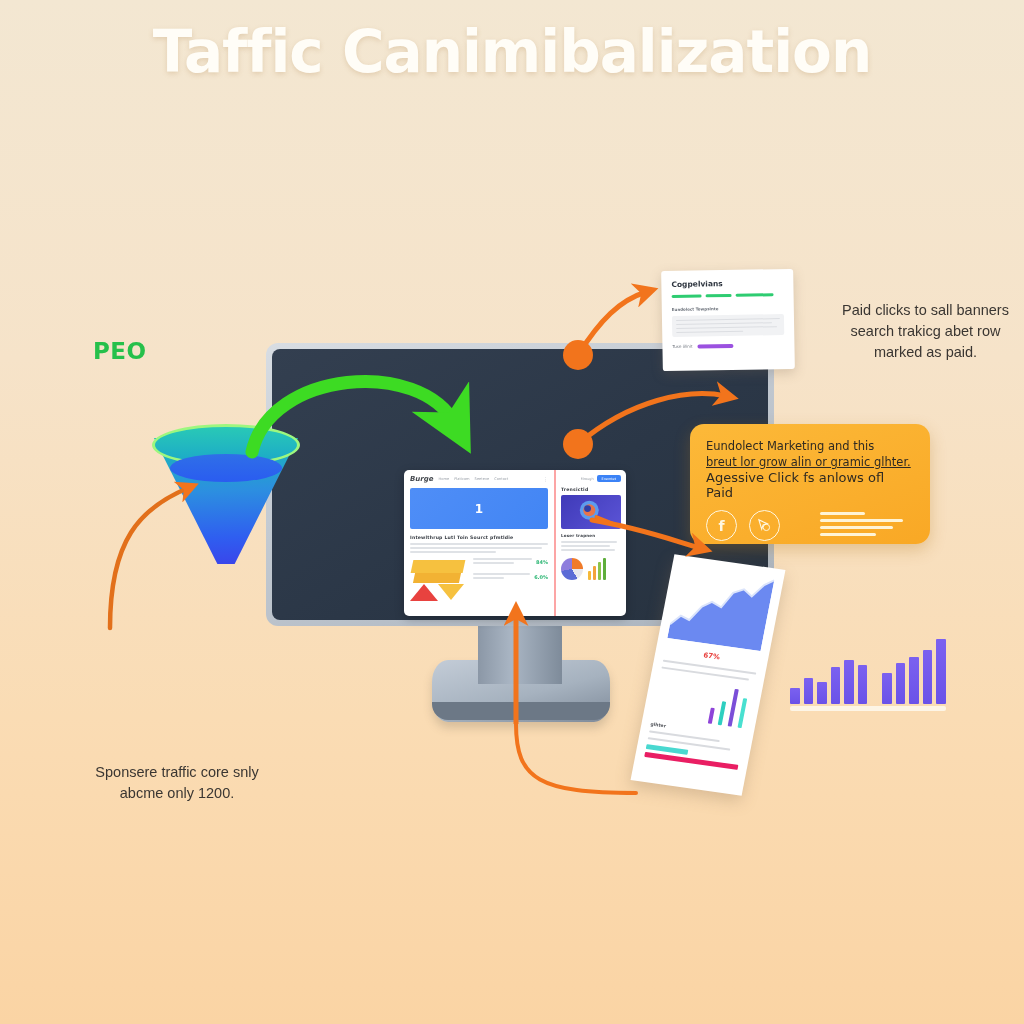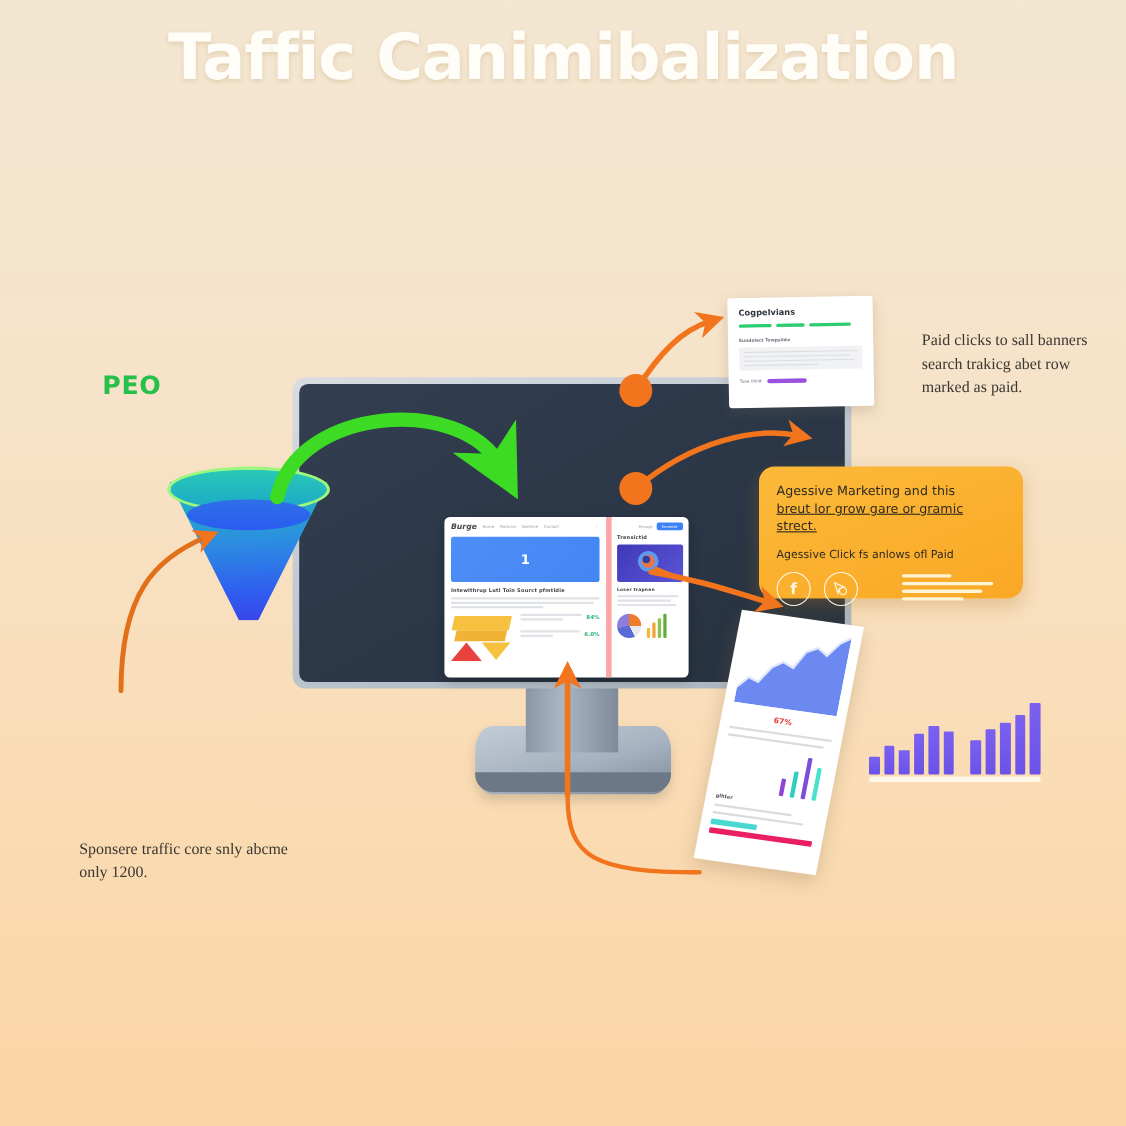--- a/index.html
+++ b/index.html
@@ -47,21 +47,21 @@
     background:#6c7886;border-radius:0 0 16px 16px;
   }
 
   
   #dashboard{
     left:404px;top:470px;width:222px;height:146px;
     background:#ffffff;border-radius:5px;
     box-shadow:0 3px 10px rgba(0,0,0,.25);
     overflow:hidden;display:flex;
   }
-  .dash-left{width:152px;padding:5px 6px;box-sizing:border-box;border-right:5px solid #fca5a5;}
+  .dash-left{width:152px;padding:5px 6px;box-sizing:border-box;border-right:2px solid #fca5a5;}
   .dash-right{width:70px;padding:5px 5px;box-sizing:border-box;}
   .dash-nav{display:flex;align-items:center;gap:5px;margin-bottom:5px;}
   .dash-logo{font-size:7px;font-weight:bold;color:#44484e;font-style:italic;}
   .dash-nav-item{font-size:3.6px;color:#9aa0a8;}
   .dash-nav-caret{margin-left:auto;font-size:5px;color:#b6bcc4;}
   .dash-hero{
     height:41px;background:linear-gradient(135deg,#4f8ef7,#4285f4);
     border-radius:2px;display:flex;align-items:center;justify-content:center;
     color:#fff;font-size:12px;font-weight:bold;margin-bottom:6px;
   }
@@ -101,21 +101,22 @@
   }
   #funnel-liquid{
     position:absolute;left:18px;top:30px;width:112px;height:28px;border-radius:50%;
     background:linear-gradient(180deg,#2f6fe8,#2a5cf0);
   }
 
   
   #peo-label{left:93px;top:338px;font-size:23px;font-weight:bold;color:#26c04b;letter-spacing:.5px;}
   .caption{
     font-size:14.5px;line-height:21px;color:#3a3632;
-    font-family:Liberation Serif, serif;
+    font-family:Liberation Sans, sans-serif;
+    text-align:center;
   }
   #caption-organic{left:72px;top:628px;width:210px;}
   #caption-sponsored{left:72px;top:750px;width:210px;margin-top:12px;}
   #caption-paid{left:838px;top:300px;width:175px;}
 
   
   #card-competitors{
     left:662px;top:270px;width:132px;height:100px;background:#fff;
     border-radius:3px;box-shadow:0 4px 12px rgba(120,100,80,.25);
     padding:9px 10px;box-sizing:border-box;
@@ -133,21 +134,21 @@
 
   
   #card-orange{
     left:690px;top:424px;width:240px;height:120px;
     background:linear-gradient(160deg,#fcb939 0%,#f9a825 100%);
     border-radius:14px;padding:14px 16px;box-sizing:border-box;
     box-shadow:0 6px 16px rgba(180,120,30,.3);
   }
   #card-orange .ot{font-size:11.5px;color:#2f2a22;line-height:16px;}
   #card-orange .ot-u{text-decoration:underline;}
-  #card-orange .ot2{font-size:10px;color:#2f2a22;margin-top:13px;}
+  #card-orange .ot2{font-size:13px;color:#2f2a22;}
   .o-icons{display:flex;align-items:center;gap:12px;margin-top:10px;}
   .o-circle{
     width:29px;height:29px;border-radius:50%;
     border:1.6px solid #fff7e0;display:flex;align-items:center;justify-content:center;
     color:#fff7e0;font-size:14px;font-weight:bold;
   }
   .o-lines{margin-left:28px;flex:1;}
   .o-lines span{display:block;height:3px;background:#fff4d6;border-radius:2px;margin-bottom:4px;}
 
   
@@ -284,22 +285,22 @@
       <div class="l" style="width:97%"></div>
       <div class="l" style="width:64%;margin-bottom:0"></div>
     </div>
     <div class="cc-foot">
       <span class="cc-foot-t">Tuse ölinit</span>
       <span class="cc-foot-bar"></span>
     </div>
   </div>
 
   <div class="abs" id="card-orange">
-    <div class="ot">Agessive Marketing and this</div>
-    <div class="ot ot-u">breut lor grow gare or gramic strect.</div>
+    <div class="ot">Eundolect Marketing and this</div>
+    <div class="ot ot-u">breut lor grow alin or gramic glhter.</div>
     <div class="ot2">Agessive Click fs anlows ofl Paid</div>
     <div class="o-icons">
       <span class="o-circle">f</span>
       <span class="o-circle">
         <svg width="15" height="15" viewBox="0 0 16 16">
           <path d="M2 2 L11 6 L6.5 7.5 L5 12 Z" fill="none" stroke="#fff7e0" stroke-width="1.2"></path>
           <circle cx="10" cy="10" r="3.4" fill="none" stroke="#fff7e0" stroke-width="1"></circle>
         </svg>
       </span>
       <span class="o-lines">

